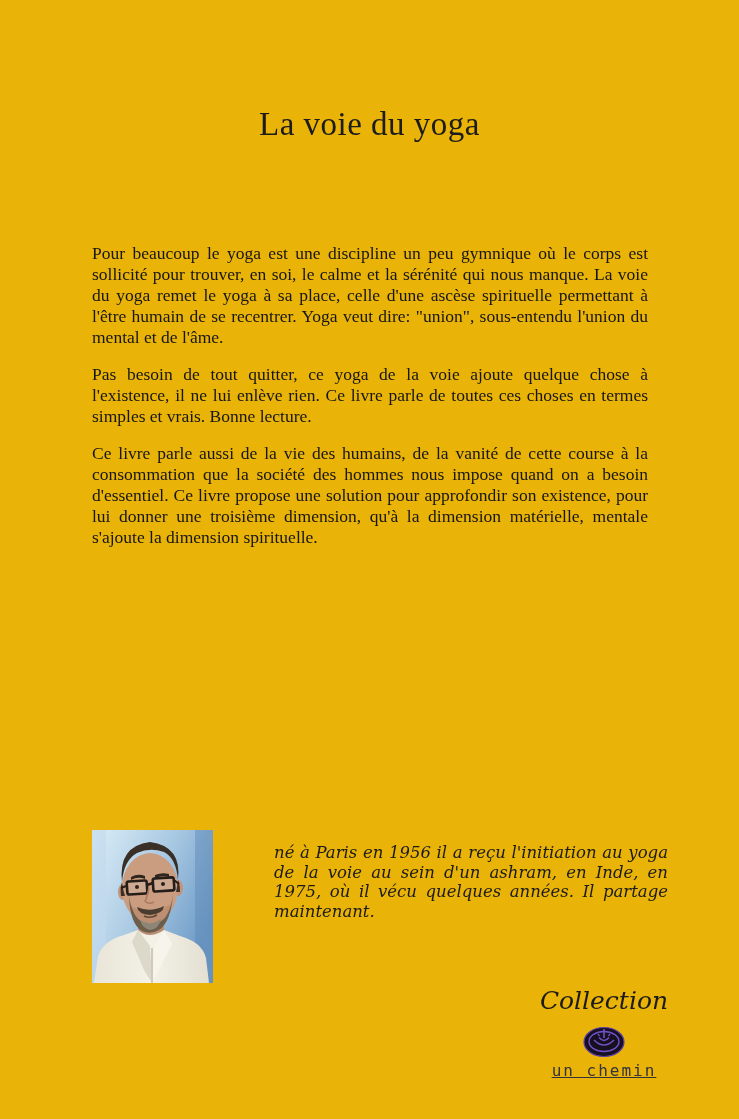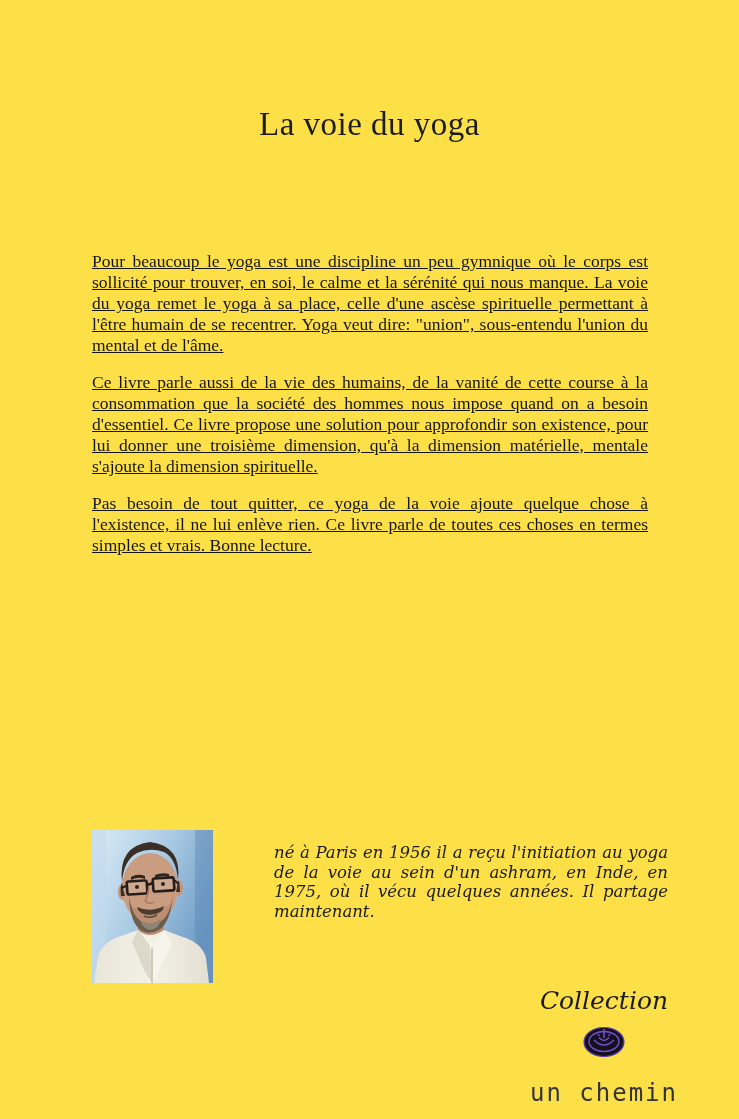--- a/index.html
+++ b/index.html
@@ -15,21 +15,21 @@
     position:absolute;top:106px;left:0;width:739px;
     margin:0;text-align:center;
     font-size:33px;font-weight:normal;letter-spacing:0.5px;
     color:#1c1c1c;
   }
   .synopsis{
     position:absolute;top:243px;left:92px;width:556px;
     font-size:17.5px;line-height:21px;
     text-align:justify;
   }
-  .synopsis p{margin:8px 0 16px 0;text-decoration:underline;}
+  .synopsis p{margin:0 0 16px 0;}
   .author-photo{
     position:absolute;top:830px;left:92px;
     width:121px;height:153px;line-height:0;
   }
   .author-bio{
     position:absolute;top:827px;left:258px;width:394px;
     margin:16px;
     font-family:"DejaVu Serif", serif;
     font-style:italic;
     font-size:16.5px;line-height:19.5px;
@@ -40,37 +40,38 @@
     position:absolute;top:986px;left:504px;width:200px;
     text-align:center;
   }
   .collection-label{
     font-family:"DejaVu Serif", serif;
     font-style:italic;
     font-size:25px;color:#1b1b1b;
   }
   .collection-logo{margin-top:9px;line-height:0;}
   .collection-name{
-    margin-top:21px;
+    margin-top:3px;
     font-family:"DejaVu Sans Mono", monospace;
-    font-size:24px;letter-spacing:2px;
+    font-size:16px;letter-spacing:2px;
     color:#33333b;
+    text-decoration:underline;
   }
 </style>
 </head>
 <body>
 
-<div class="page" style="background: #fde047;">
+<div class="page" style="background: #eab308;">
 
   <h1 class="title">La voie du yoga</h1>
 
   <div class="synopsis">
     <p>Pour beaucoup le yoga est une discipline un peu gymnique où le corps est sollicité pour trouver, en soi, le calme et la sérénité qui nous manque. La voie du yoga remet le yoga à sa place, celle d'une ascèse spirituelle permettant à l'être humain de se recentrer. Yoga veut dire: "union", sous-entendu l'union du mental et de l'âme.</p>
+    <p>Pas besoin de tout quitter, ce yoga de la voie ajoute quelque chose à l'existence, il ne lui enlève rien. Ce livre parle de toutes ces choses en termes simples et vrais. Bonne lecture.</p>
     <p>Ce livre parle aussi de la vie des humains, de la vanité de cette course à la consommation que la société des hommes nous impose quand on a besoin d'essentiel. Ce livre propose une solution pour approfondir son existence, pour lui donner une troisième dimension, qu'à la dimension matérielle, mentale s'ajoute la dimension spirituelle.</p>
-    <p>Pas besoin de tout quitter, ce yoga de la voie ajoute quelque chose à l'existence, il ne lui enlève rien. Ce livre parle de toutes ces choses en termes simples et vrais. Bonne lecture.</p>
   </div>
 
   <div class="author-photo">
     <svg width="121" height="153" viewBox="0 0 121 153" xmlns="http://www.w3.org/2000/svg">
       <defs>
         <linearGradient id="bgG" x1="0" y1="0" x2="1" y2="0.55">
           <stop offset="0" stop-color="#dcedf7"></stop>
           <stop offset="0.55" stop-color="#a7c8e2"></stop>
           <stop offset="1" stop-color="#6f9cc7"></stop>
         </linearGradient>

